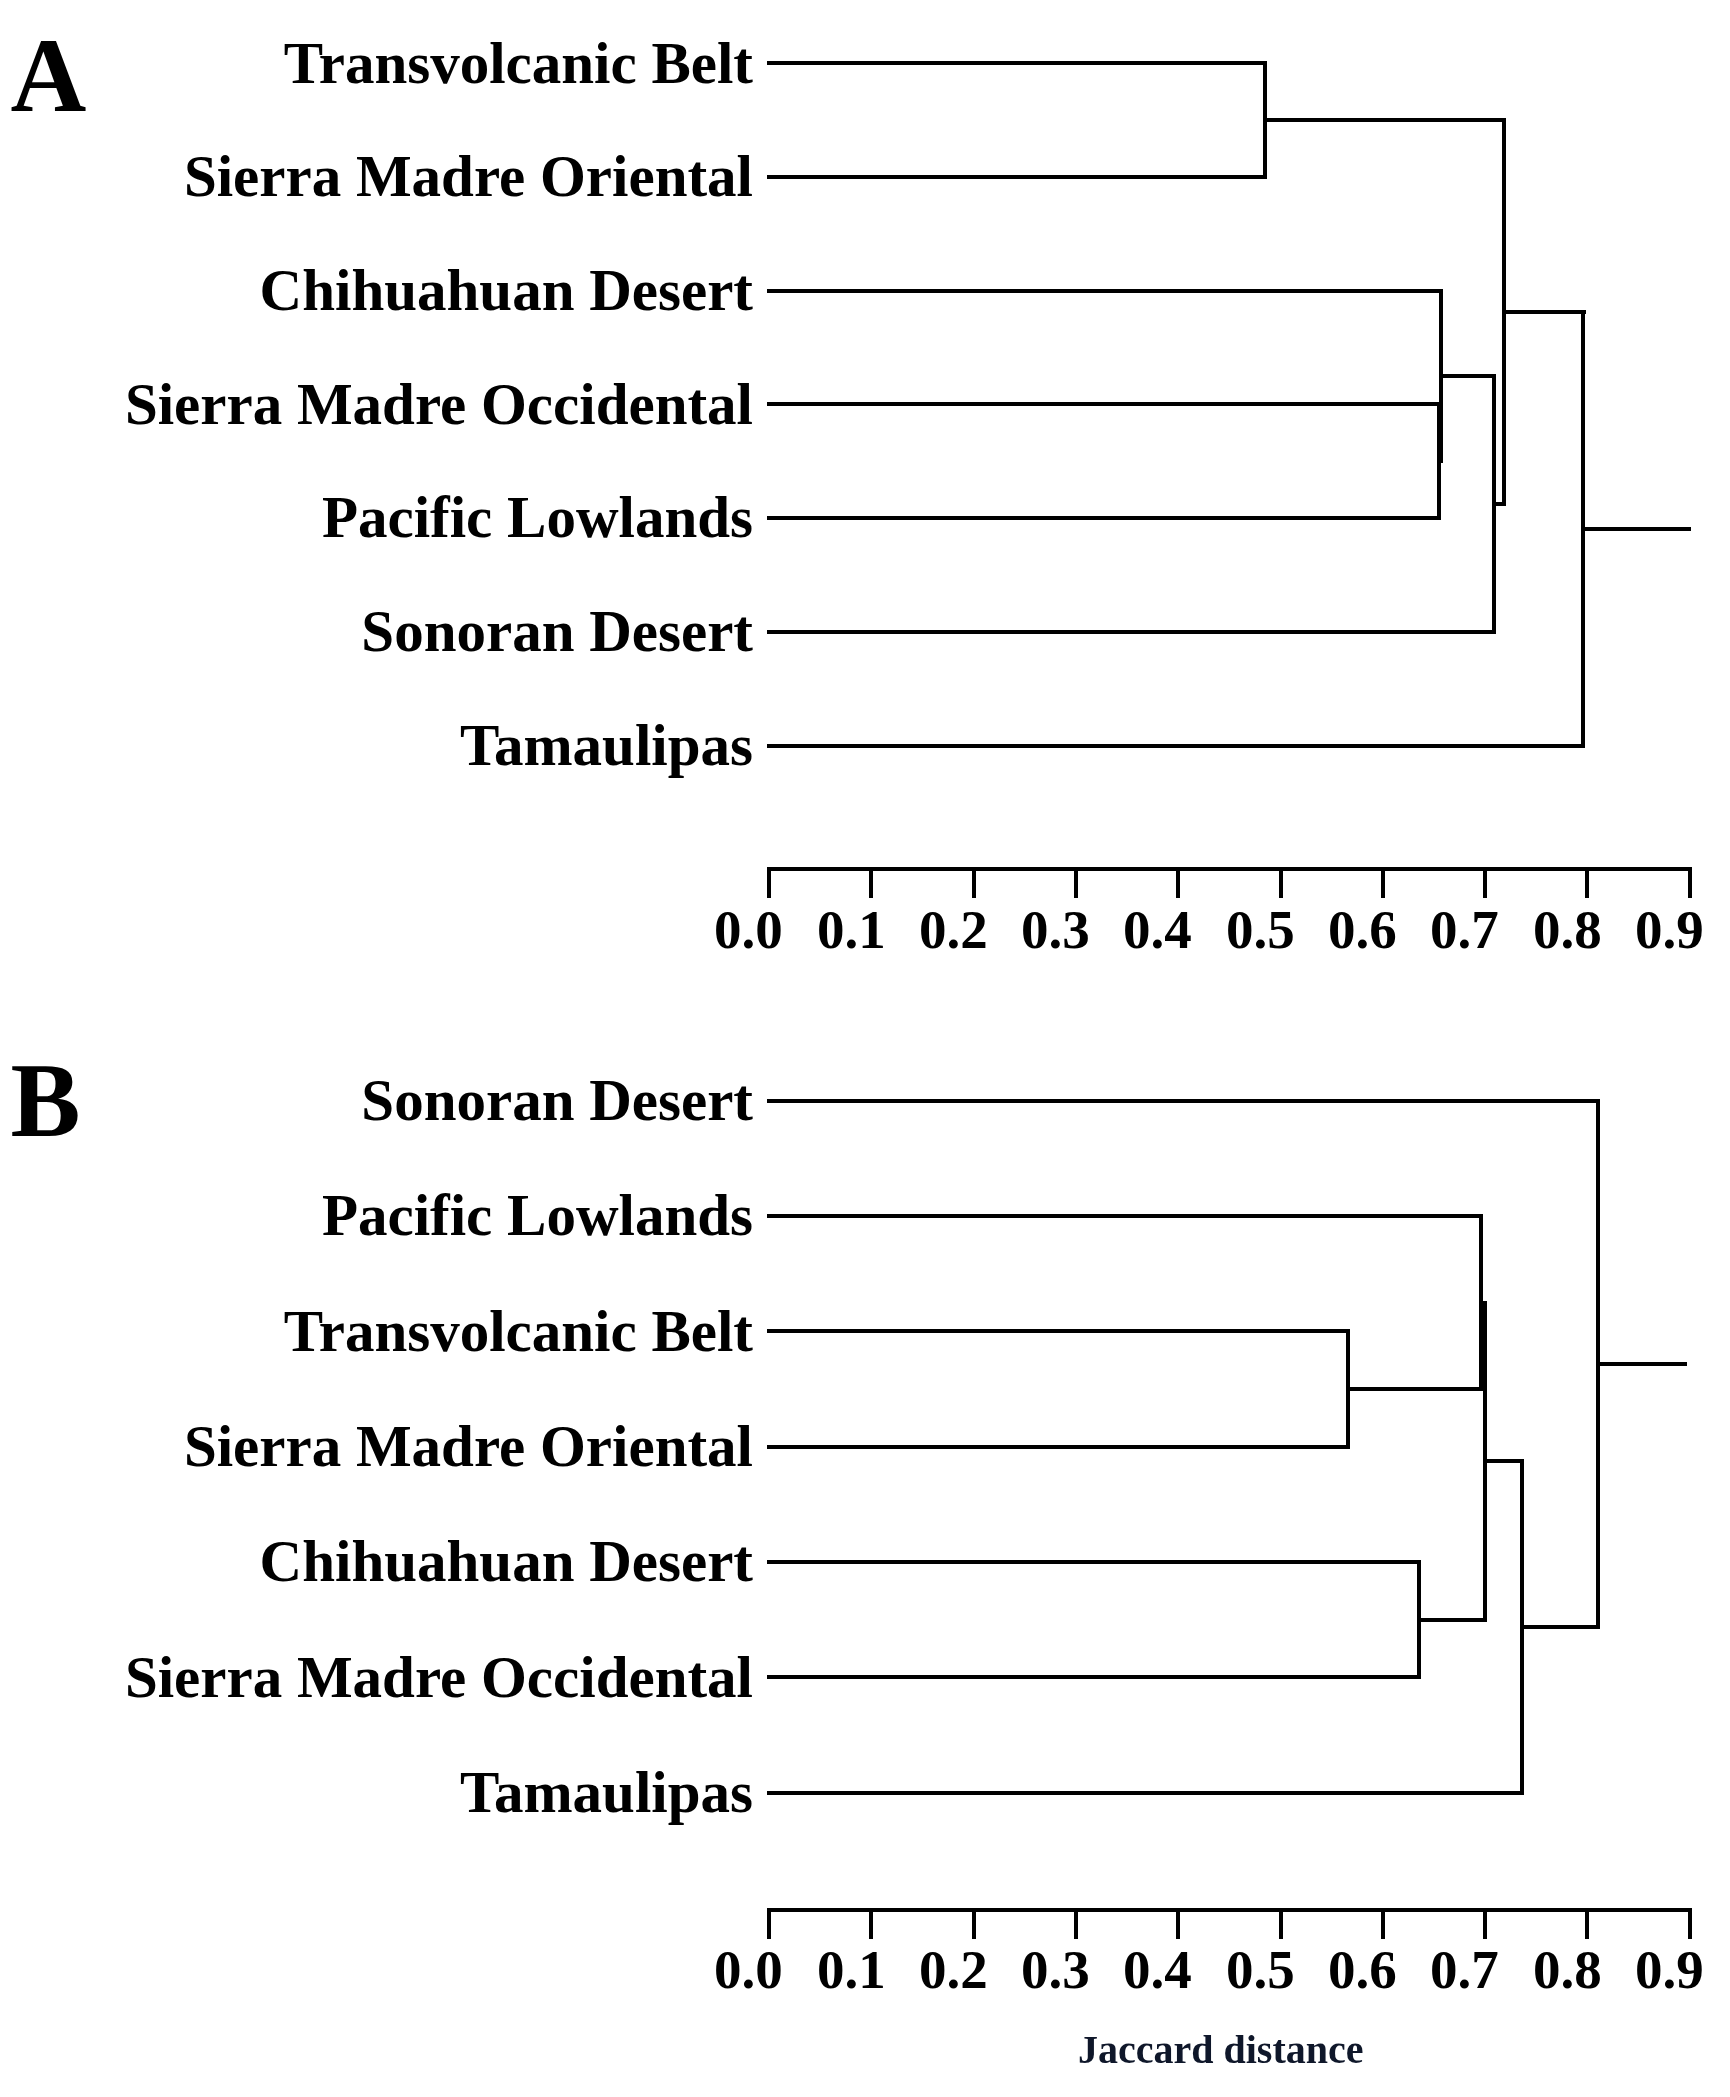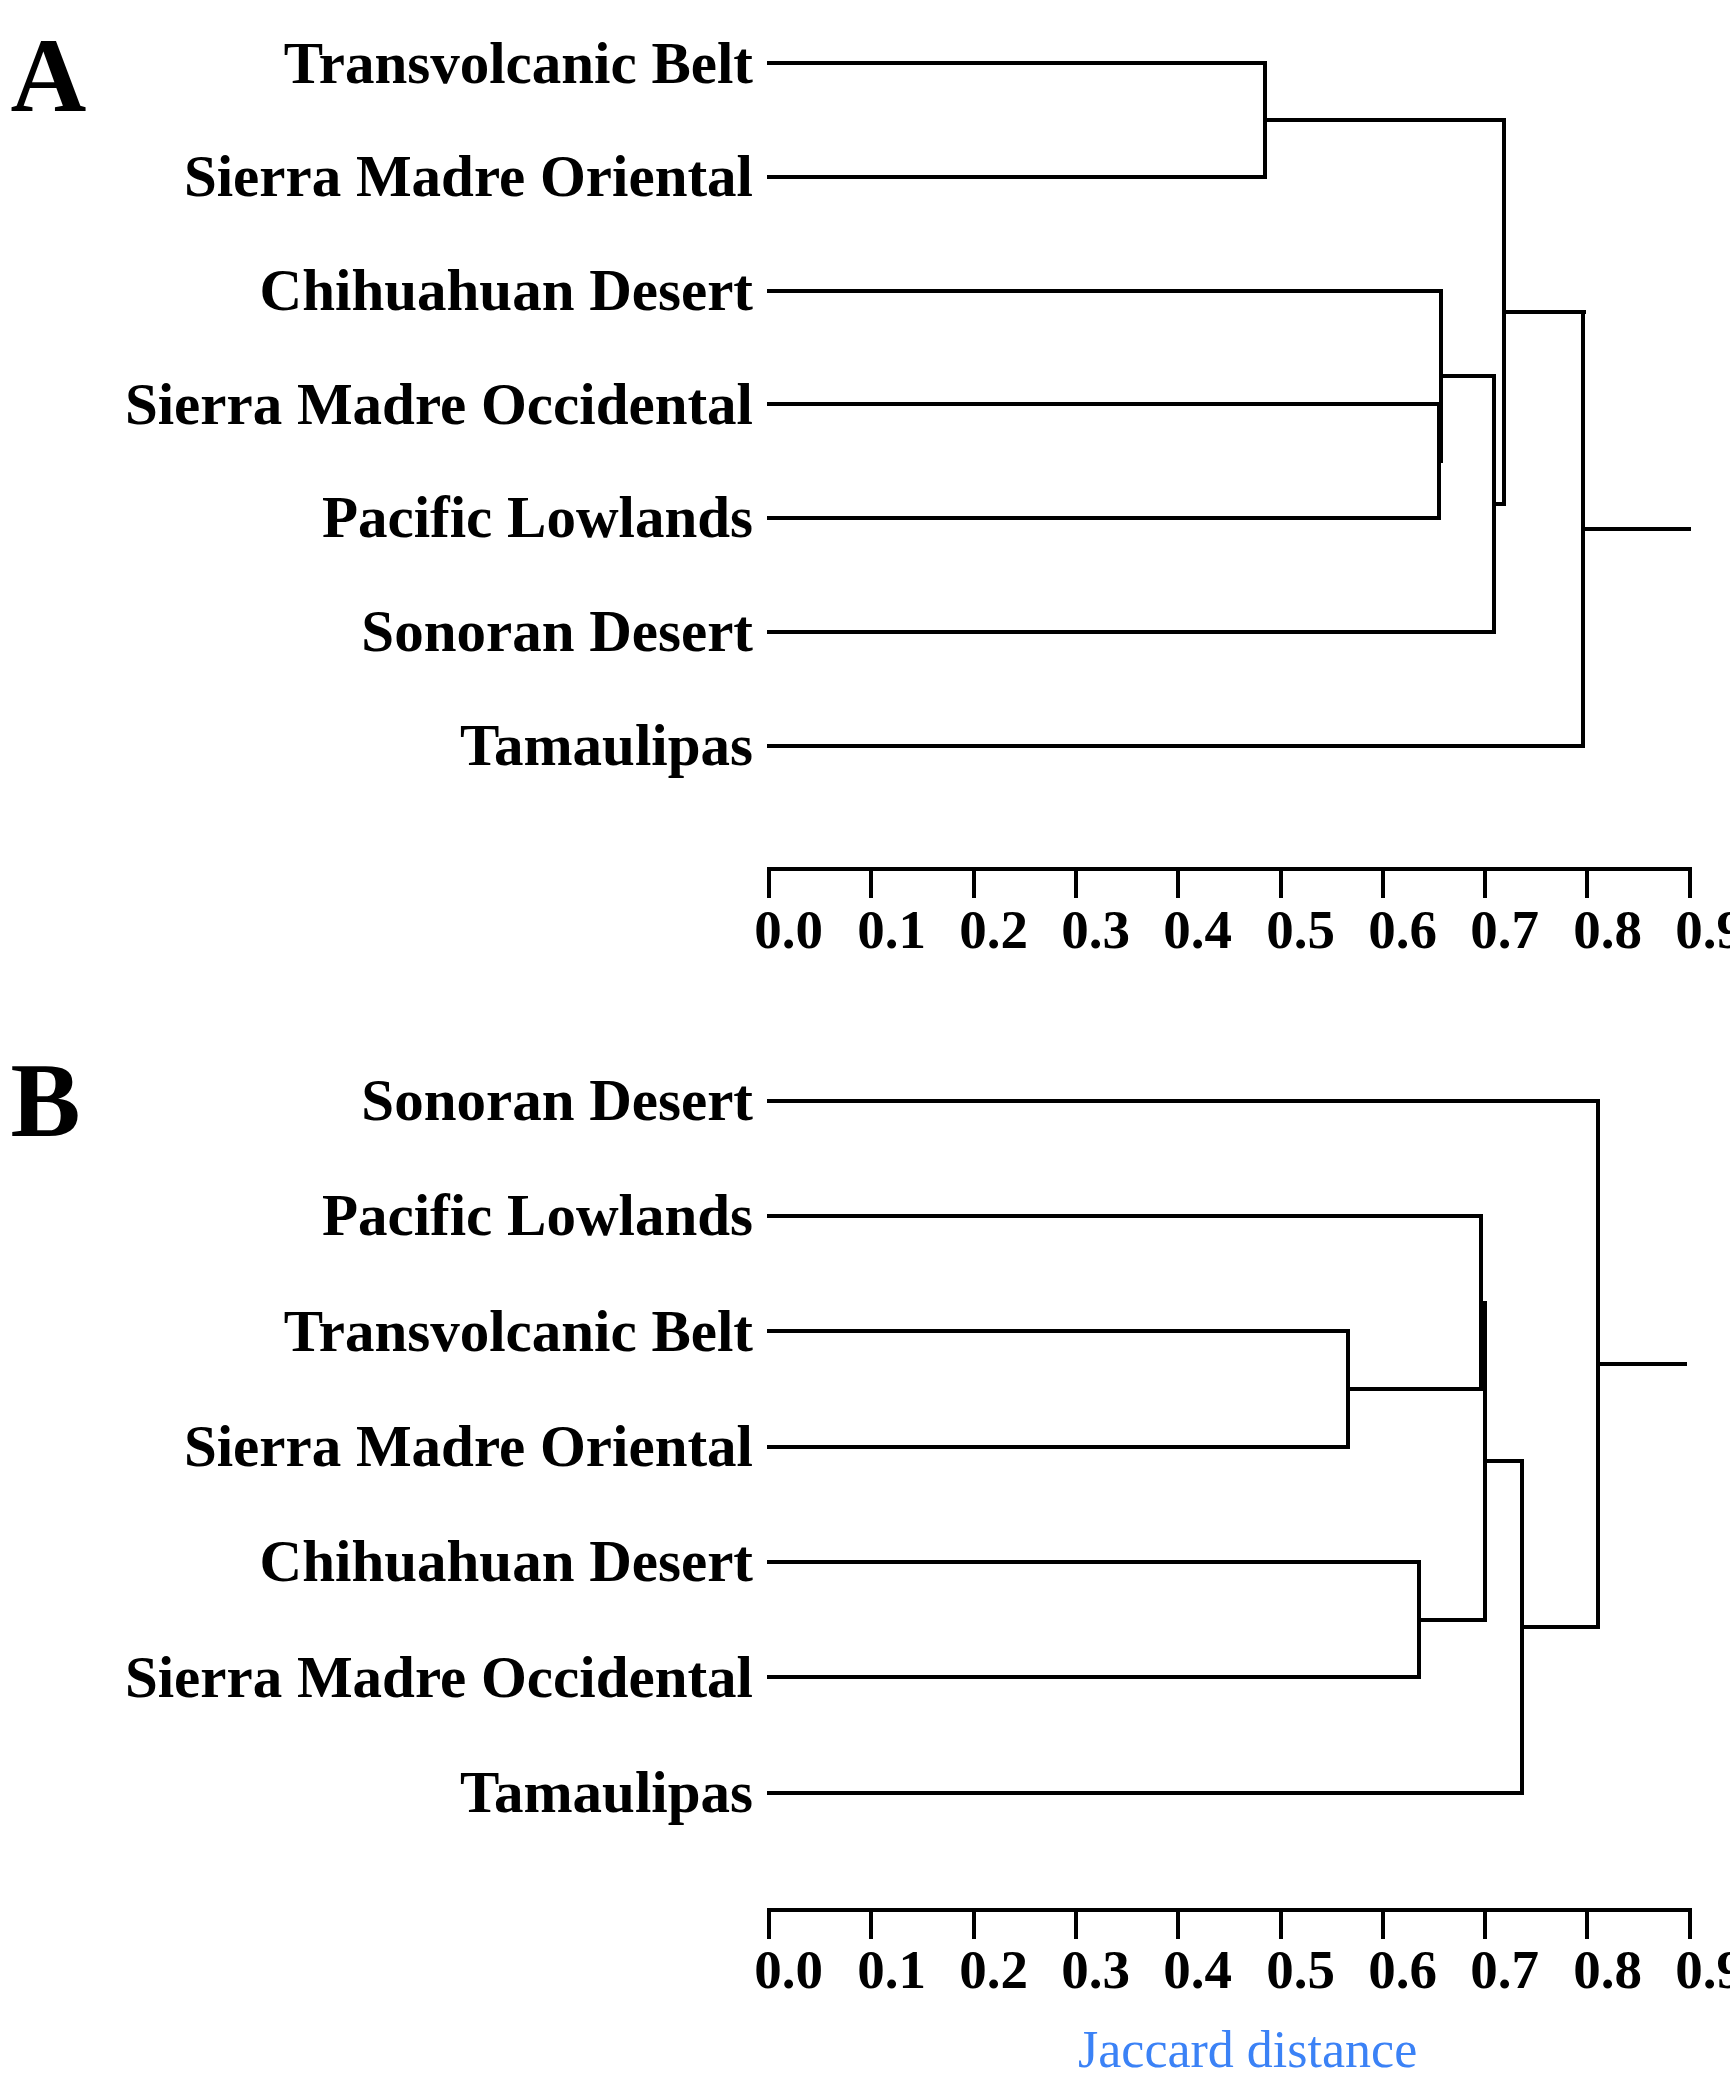--- a/index.html
+++ b/index.html
@@ -23,32 +23,32 @@
   .panel-letter{
     position:absolute;
     font-weight:700;
     font-size:105px;
     line-height:105px;
     color:#000000;
   }
   .tick-label{
     position:absolute;
     width:109px;
-    text-align:right;
+    text-align:left;
     font-weight:700;
     font-size:55px;
     line-height:59px;
     color:#000000;
   }
   .axis-title{
     position:absolute;
-    font-weight:400;
-    font-size:52px;
+    font-weight:700;
+    font-size:40px;
     line-height:63px;
-    color:#3b82f6;
+    color:#0f172a;
     white-space:nowrap;
   }
 </style>
 </head>
 <body>
 
 <div id="canvas">
   <div id="panel-0">
       <div class="panel-letter" style="left: 10.5px; top: 23px;">A</div>
       <div class="seg" style="left: 767px; top: 61px; width: 500px; height: 3.8px;"></div>

